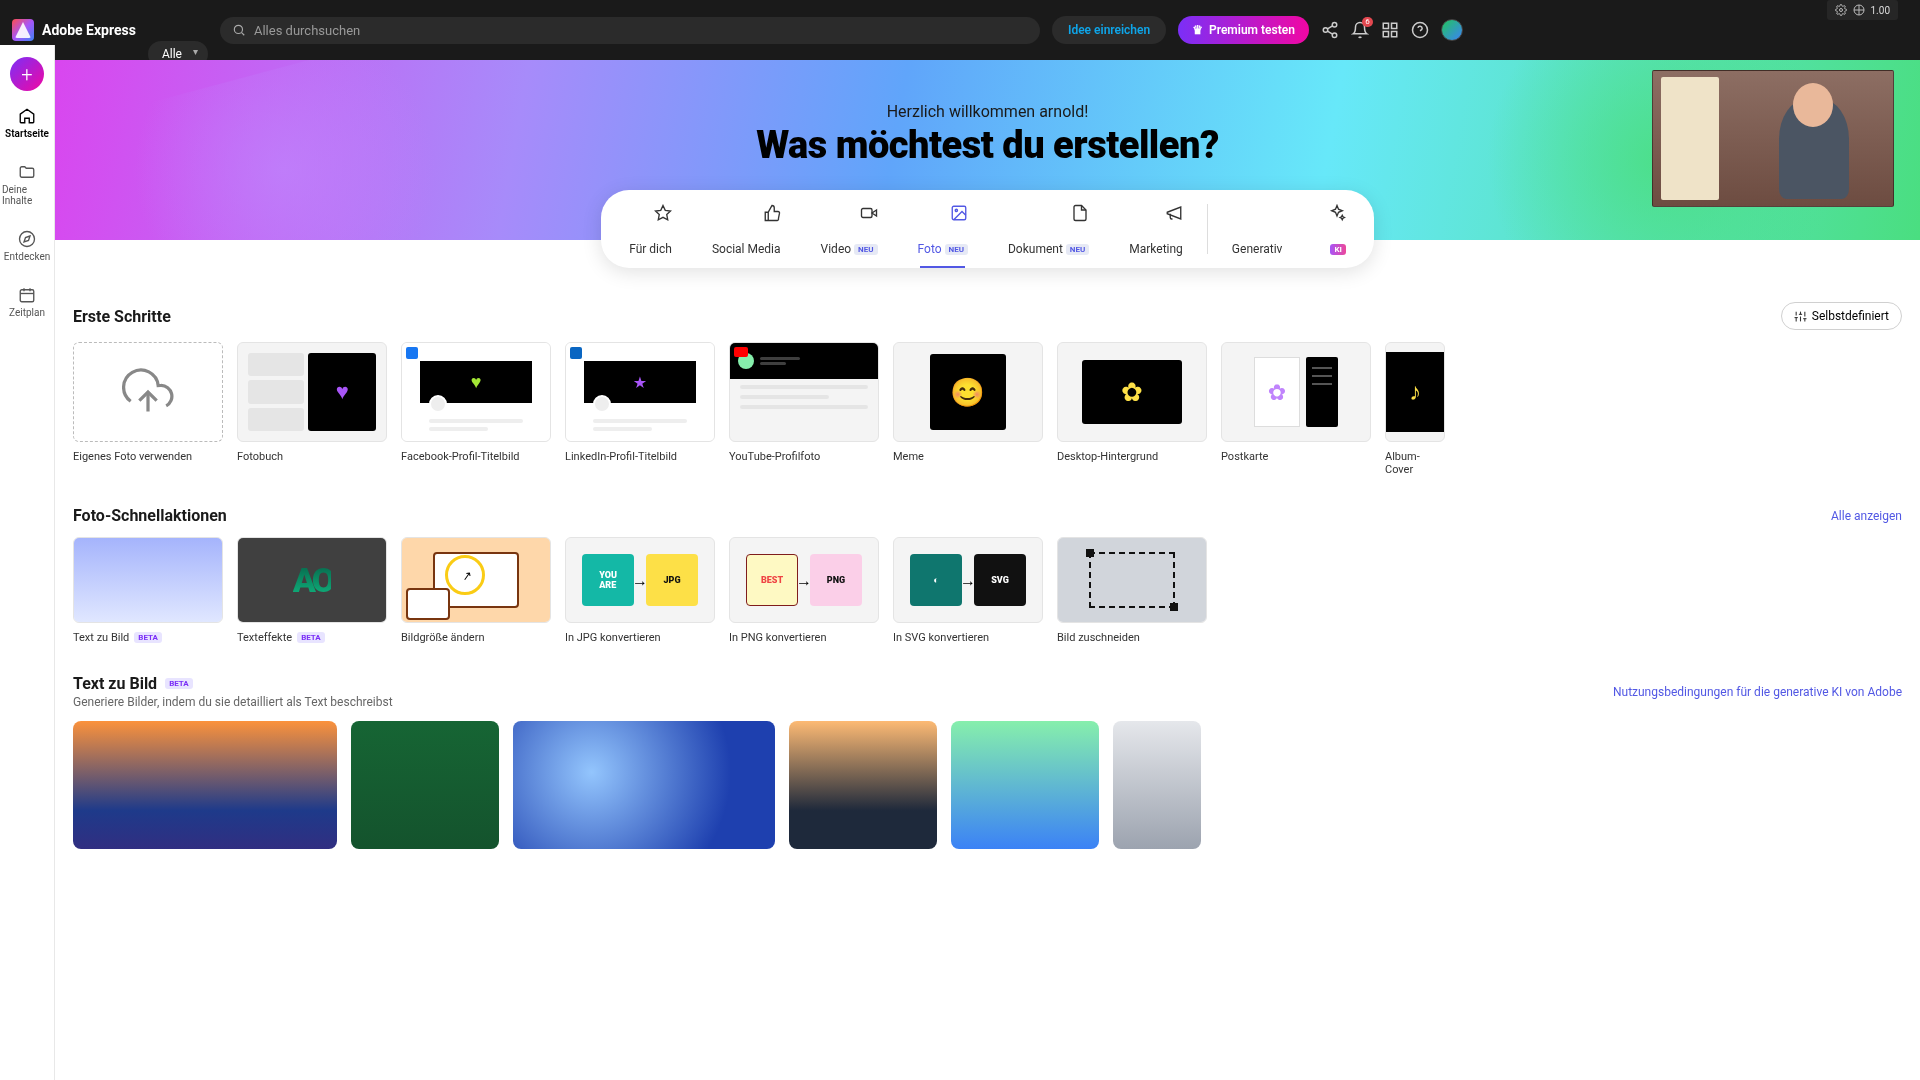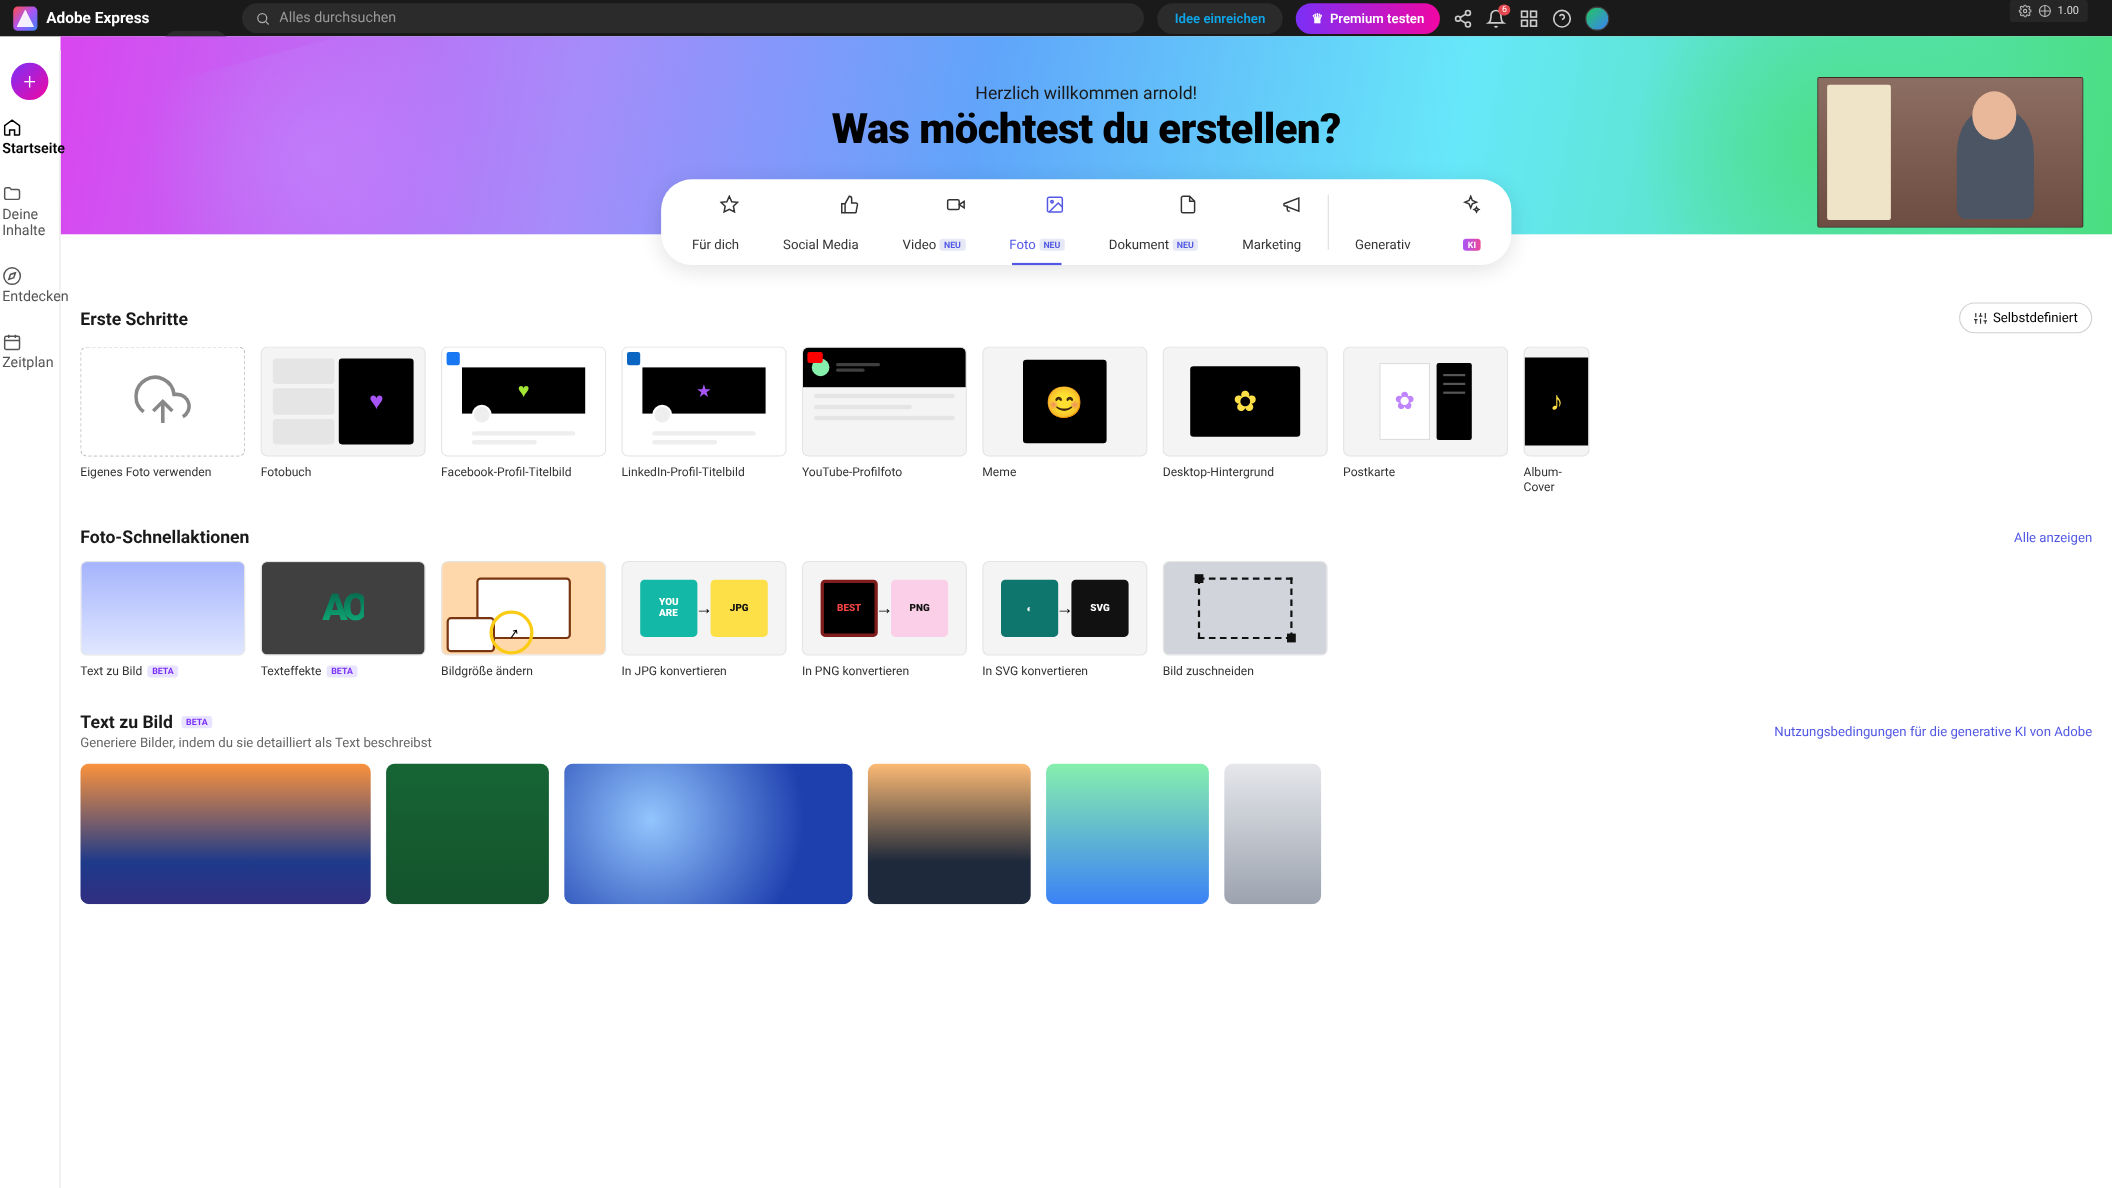--- a/index.html
+++ b/index.html
@@ -1,19 +1,19 @@
 <!DOCTYPE html>
 <html><head>
 <meta charset="utf-8">
 <style>
 * { margin: 0; padding: 0; box-sizing: border-box; font-family: -apple-system, BlinkMacSystemFont, "Segoe UI", Roboto, sans-serif; }
 body { background: #fff; overflow-x: hidden; }
 
 
-.header { background: #1a1a1a; height: 33px; display: flex; align-items: center; padding: 0 12px; gap: 12px; }
+.header { background: #1a1a1a; height: 60px; display: flex; align-items: center; padding: 0 12px; gap: 12px; }
 .logo-wrap { display: flex; align-items: center; gap: 8px; }
 .logo-icon { width: 22px; height: 22px; background: linear-gradient(135deg,#ff4d4d 0%,#a855f7 50%,#3b82f6 100%); border-radius: 4px; position: relative; }
 .logo-icon::after { content:""; position:absolute; inset:3px; background:#fff; border-radius:2px; clip-path: polygon(50% 0%, 100% 100%, 0% 100%); opacity:.9;} 
 .logo-text { color:#fff; font-weight:700; font-size:14px; }
 .cat-select { background:#2b2b2b; color:#fff; border:none; border-radius:16px; padding:6px 26px 6px 14px; font-size:12px; cursor:pointer; appearance:none; }
 .cat-wrap { position:relative;margin-top:48px; }
 .cat-wrap::after { content:"▾"; position:absolute; right:10px; top:5px; color:#aaa; font-size:10px; pointer-events:none; }
 .search-wrap { flex:1; display:flex; align-items:center; background:#2b2b2b; border-radius:18px; padding:6px 12px; gap:8px; max-width: 820px; }
 .search-icon-svg { width:14px; height:14px; stroke:#aaa; fill:none; stroke-width:2; }
 .search-input { flex:1; background:transparent; border:none; color:#fff; font-size:13px; outline:none; }
@@ -26,21 +26,21 @@
 .badge-red { position:absolute; top:-4px; right:-4px; background:#e34850; color:#fff; font-size:8px; border-radius:6px; padding:0 3px; line-height:10px; }
 .avatar { width:22px; height:22px; border-radius:50%; background:linear-gradient(135deg,#22c55e,#3b82f6); cursor:pointer; border:1px solid #444; }
 
 
 .dbg-box { position:absolute; top:0; right:22px; background:rgba(40,40,40,.9); color:#ddd; font-size:10px; padding:4px 8px; border-radius:3px; display:flex; gap:6px; align-items:center; z-index:999; }
 .dbg-box svg{width:12px;height:12px;stroke:#bbb;fill:none;stroke-width:2;}
 
 
 .sidebar { position:fixed; left:0; top:45px; bottom:0; width:55px; background:#fff; border-right:1px solid #e8e8e8; display:flex; flex-direction:column; align-items:center; padding-top:12px; gap:8px; z-index:50;}
 .sb-plus { width:34px; height:34px; border-radius:50%; background:linear-gradient(135deg,#7b2ff7,#f107a3); color:#fff; display:flex; align-items:center; justify-content:center; cursor:pointer; font-size:20px; font-weight:300; }
-.sb-item { display:flex; flex-direction:column; gap:3px; padding:8px 2px; cursor:pointer; width:100%; font-size:13px; color:#555; }
+.sb-item { display:flex; flex-direction:column; align-items:center; gap:3px; padding:8px 2px; cursor:pointer; width:100%; font-size:10px; color:#555; }
 .sb-item.active { color:#000; font-weight:600; }
 .sb-item svg { width:18px; height:18px; stroke:currentColor; fill:none; stroke-width:1.8; }
 
 
 .main { margin-left:55px; }
 
 
 .hero { height:180px; position:relative; overflow:hidden; background:linear-gradient(100deg,#d946ef 0%,#a78bfa 25%,#60a5fa 45%,#67e8f9 68%,#4ade80 100%); display:flex; flex-direction:column; align-items:center; padding-top:42px; }
 .hero::before, .hero::after { content:""; position:absolute; border-radius:50%; }
 .hero-shape1 { position:absolute; left:40px; top:10px; width:380px; height:200px; background:radial-gradient(circle,#c084fc 0%, transparent 70%); opacity:.7; transform:rotate(-15deg);}
@@ -490,21 +490,21 @@
               <div class="box" style="background:#14b8a6;color:#fff">YOU<br>ARE</div>
               <span class="arrow">→</span>
               <div class="box" style="background:#fde047;color:#111">JPG</div>
             </div>
           </div>
         <div class="card-label">In JPG konvertieren</div>
       </div>
       <div class="card">
         <div class="card-thumb qa-thumb">
             <div class="qa-block qa-conv">
-              <div class="box" style="background:#000000;color:#ef4444;border:3px solid #7f1d1d">BEST</div>
+              <div class="box" style="background:#fef9c3;color:#ef4444;border:1px solid #7f1d1d">BEST</div>
               <span class="arrow">→</span>
               <div class="box" style="background:#fbcfe8;color:#111">PNG</div>
             </div>
           </div>
         <div class="card-label">In PNG konvertieren</div>
       </div>
       <div class="card">
         <div class="card-thumb qa-thumb">
             <div class="qa-block qa-conv">
               <div class="box" style="background:#0f766e;color:#fff">◐</div>

